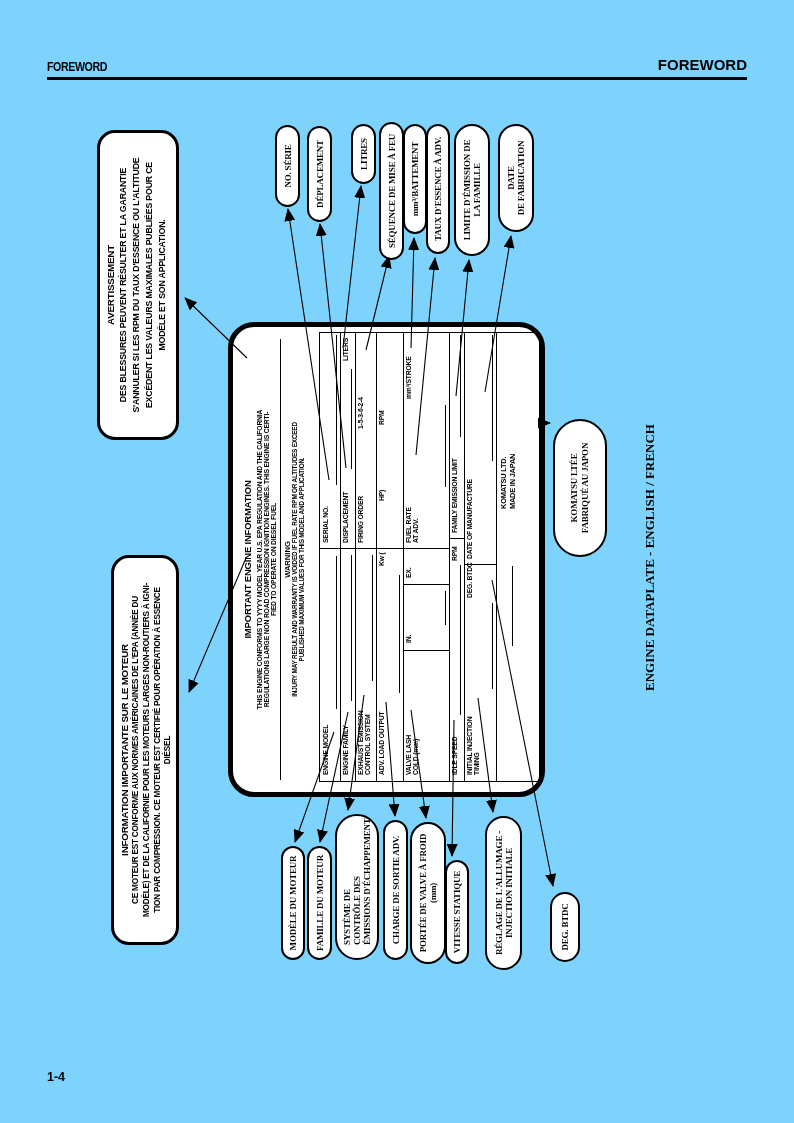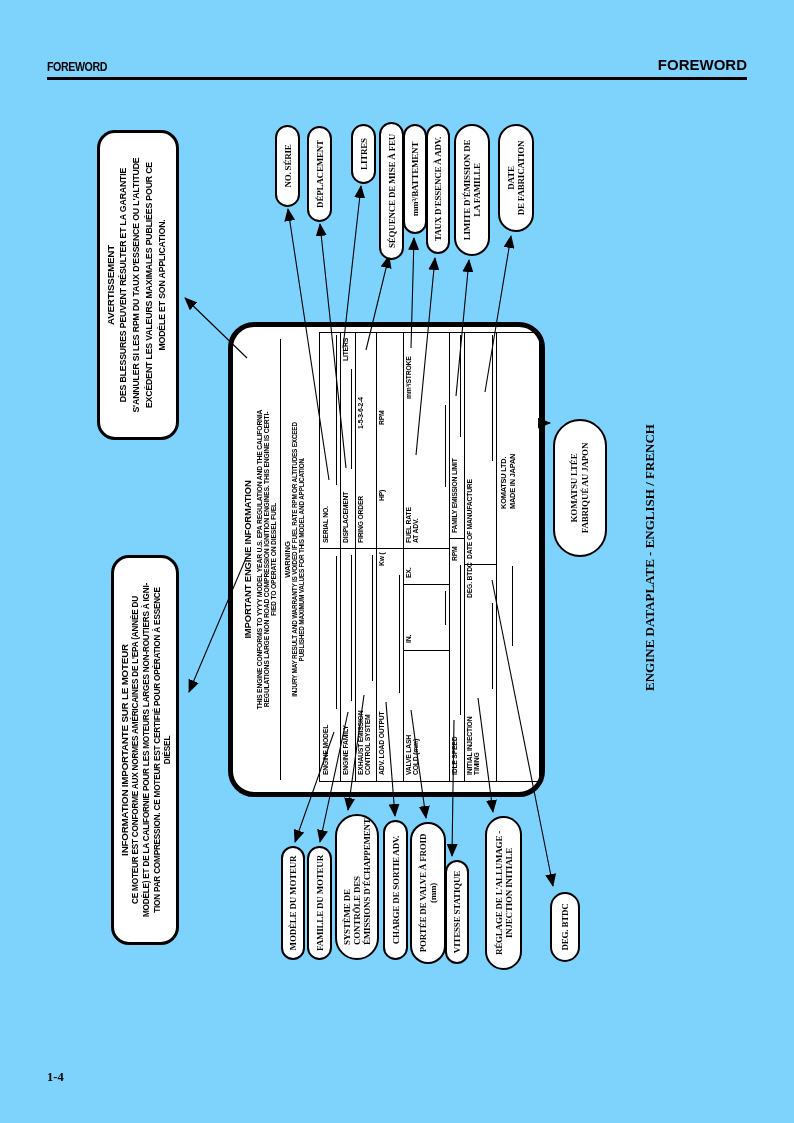--- a/index.html
+++ b/index.html
@@ -3,21 +3,21 @@
 <meta charset="utf-8">
 <style>
   html,body{margin:0;padding:0;background:#e8e8e8;}
   .page{position:relative;width:794px;height:1123px;background:#7dd3fc;overflow:hidden;
         font-family:"Liberation Sans",sans-serif;color:#000;}
   
   .hdr-left{position:absolute;left:47px;top:59px;font-size:13px;font-weight:bold;
             letter-spacing:-0.5px;transform:scaleX(.82);transform-origin:left center;}
   .hdr-right{position:absolute;right:47px;top:56px;font-size:15px;font-weight:bold;}
   .hdr-rule{position:absolute;left:47px;right:47px;top:77px;height:2.5px;background:#000;}
-  .page-num{position:absolute;left:47px;top:1070px;font-size:12.5px;font-weight:bold;font-family:Liberation Serif, serif;}
+  .page-num{position:absolute;left:47px;top:1070px;font-size:12.5px;font-weight:bold;}
   .watermark{position:absolute;left:185px;top:421px;font-size:28px;color:#383838;opacity:.88;
              letter-spacing:-0.5px;z-index:40;}
   
   .diagram{position:absolute;left:-55px;top:265px;width:885px;height:585px;
            transform:rotate(-90deg);}
   .arrows{position:absolute;left:0;top:0;z-index:5;pointer-events:none;}
   
   .bigbox{position:absolute;box-sizing:border-box;border:3px solid #000;border-radius:18px;
           background:#fff;text-align:center;padding-top:5px;z-index:2;}
   .bigbox .bb-title{font-size:9.8px;font-weight:bold;letter-spacing:-0.2px;}

